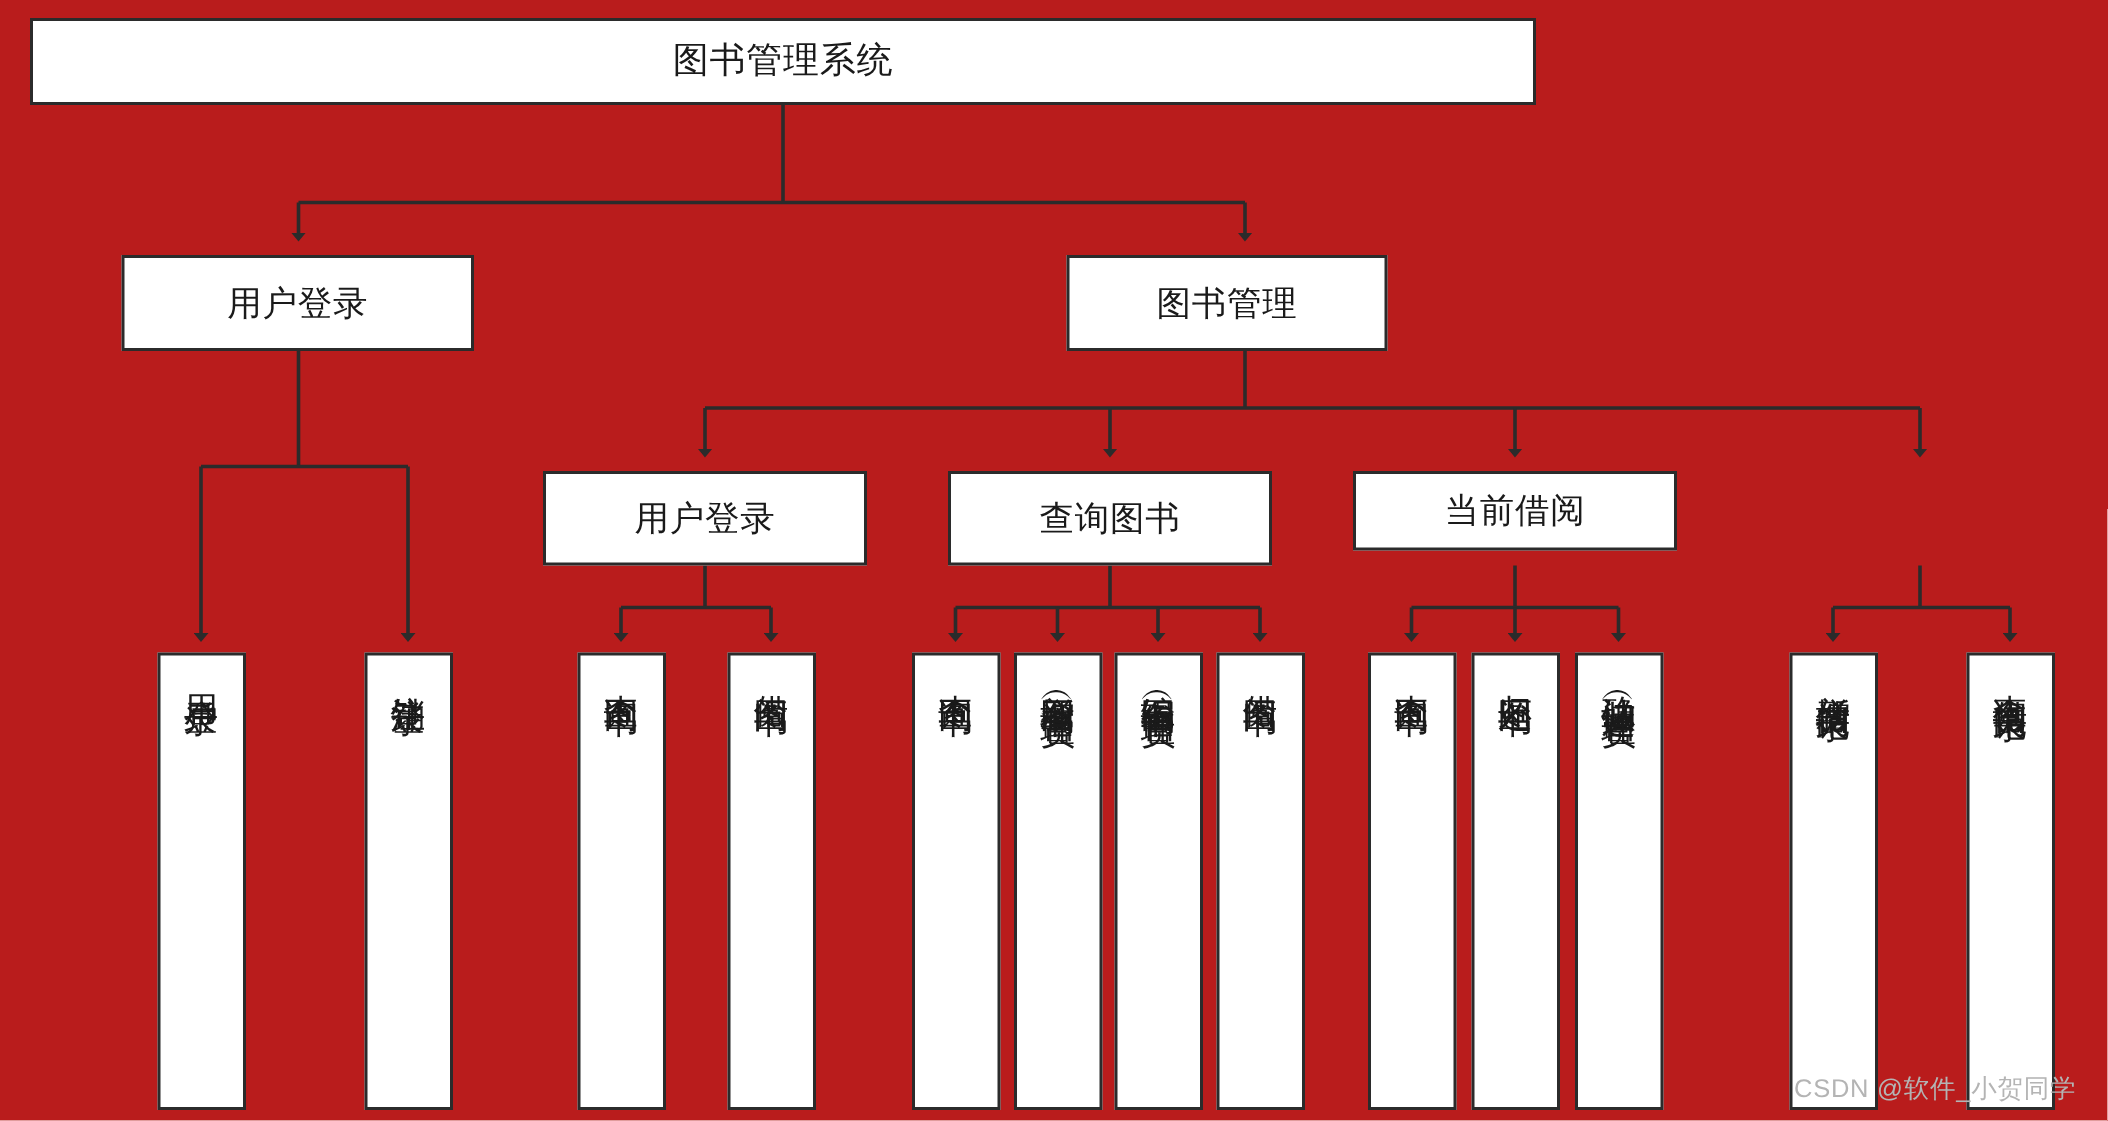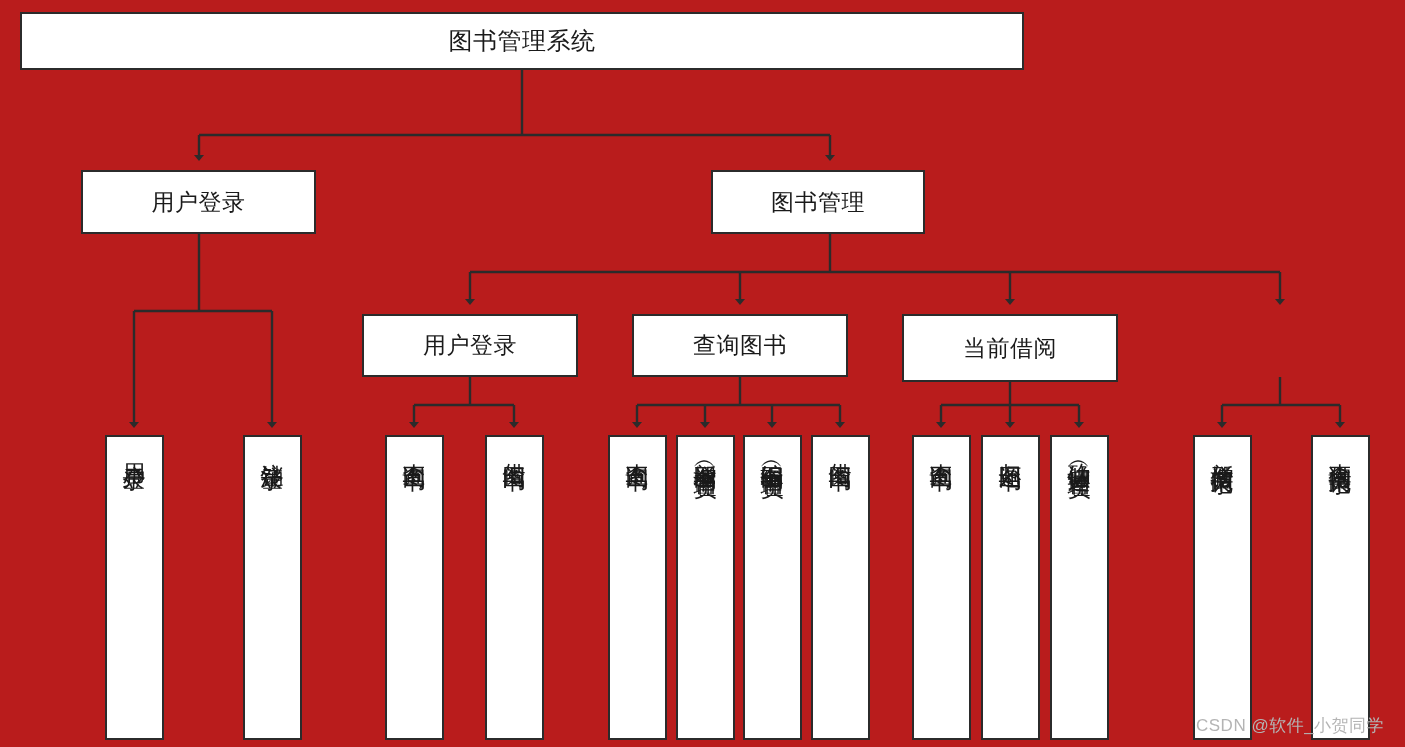--- a/index.html
+++ b/index.html
@@ -139,21 +139,21 @@
   <div class="node h" style="left:711px; top:170px; width:214px; height:64px;">
     <span class="lbl">图书管理</span>
   </div>
 
   <div class="node h" style="left:362px; top:314px; width:216px; height:63px;">
     <span class="lbl">用户登录</span>
   </div>
   <div class="node h" style="left:632px; top:314px; width:216px; height:63px;">
     <span class="lbl">查询图书</span>
   </div>
-  <div class="node h" style="left:902px; top:314px; width:216px; height:68px;">
+  <div class="node h" style="left:902px; top:314px; width:216px; height:53px;">
     <span class="lbl">当前借阅</span>
   </div>
 
   <div class="node v" style="left:105px; top:435px; width:59px; height:305px;">
     <span class="lbl">用户登录</span>
   </div>
   <div class="node v" style="left:243px; top:435px; width:59px; height:305px;">
     <span class="lbl">注销登录</span>
   </div>
 

